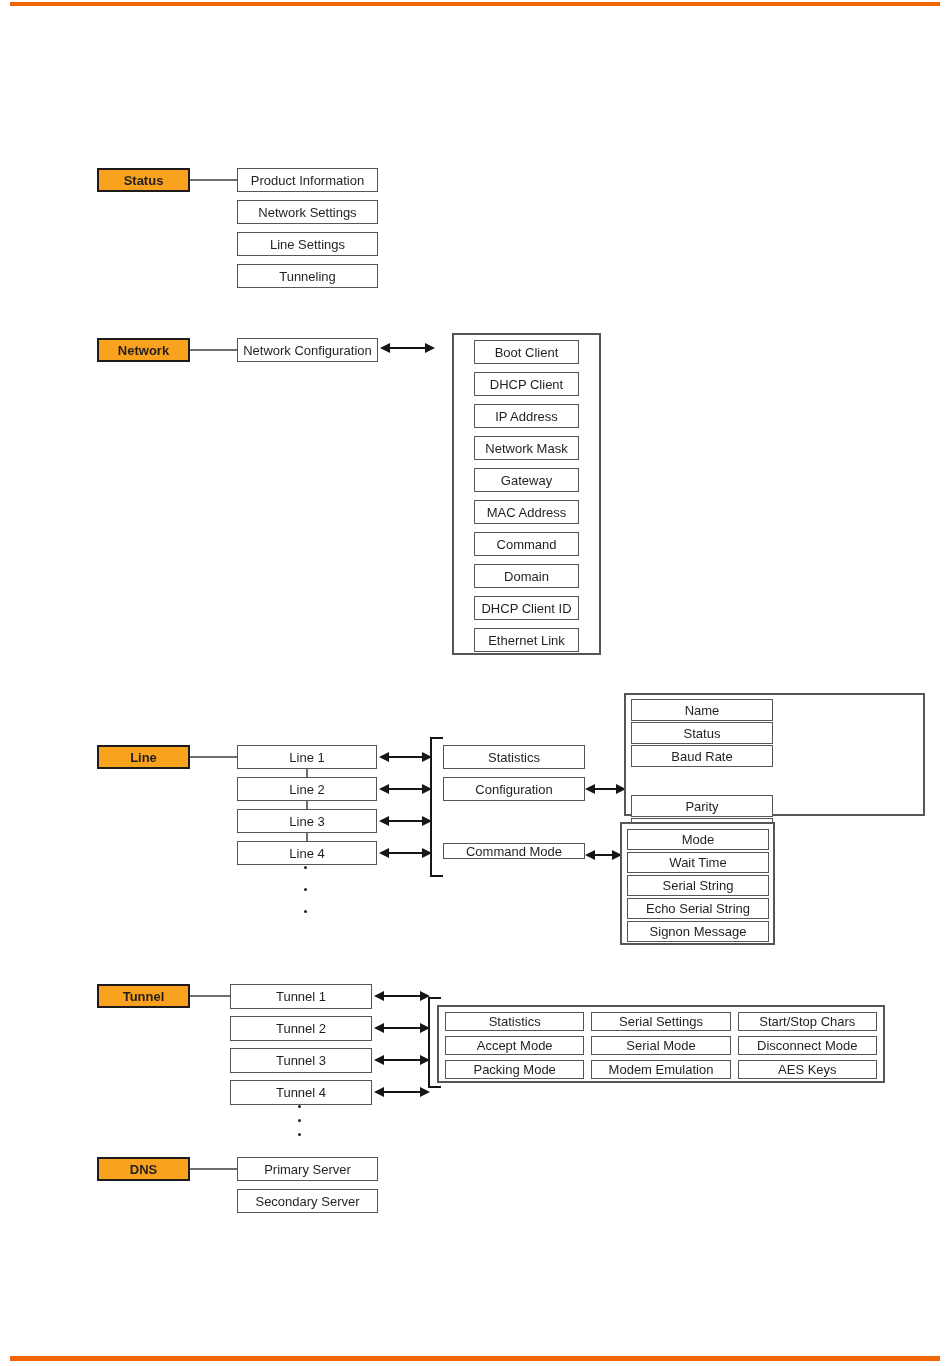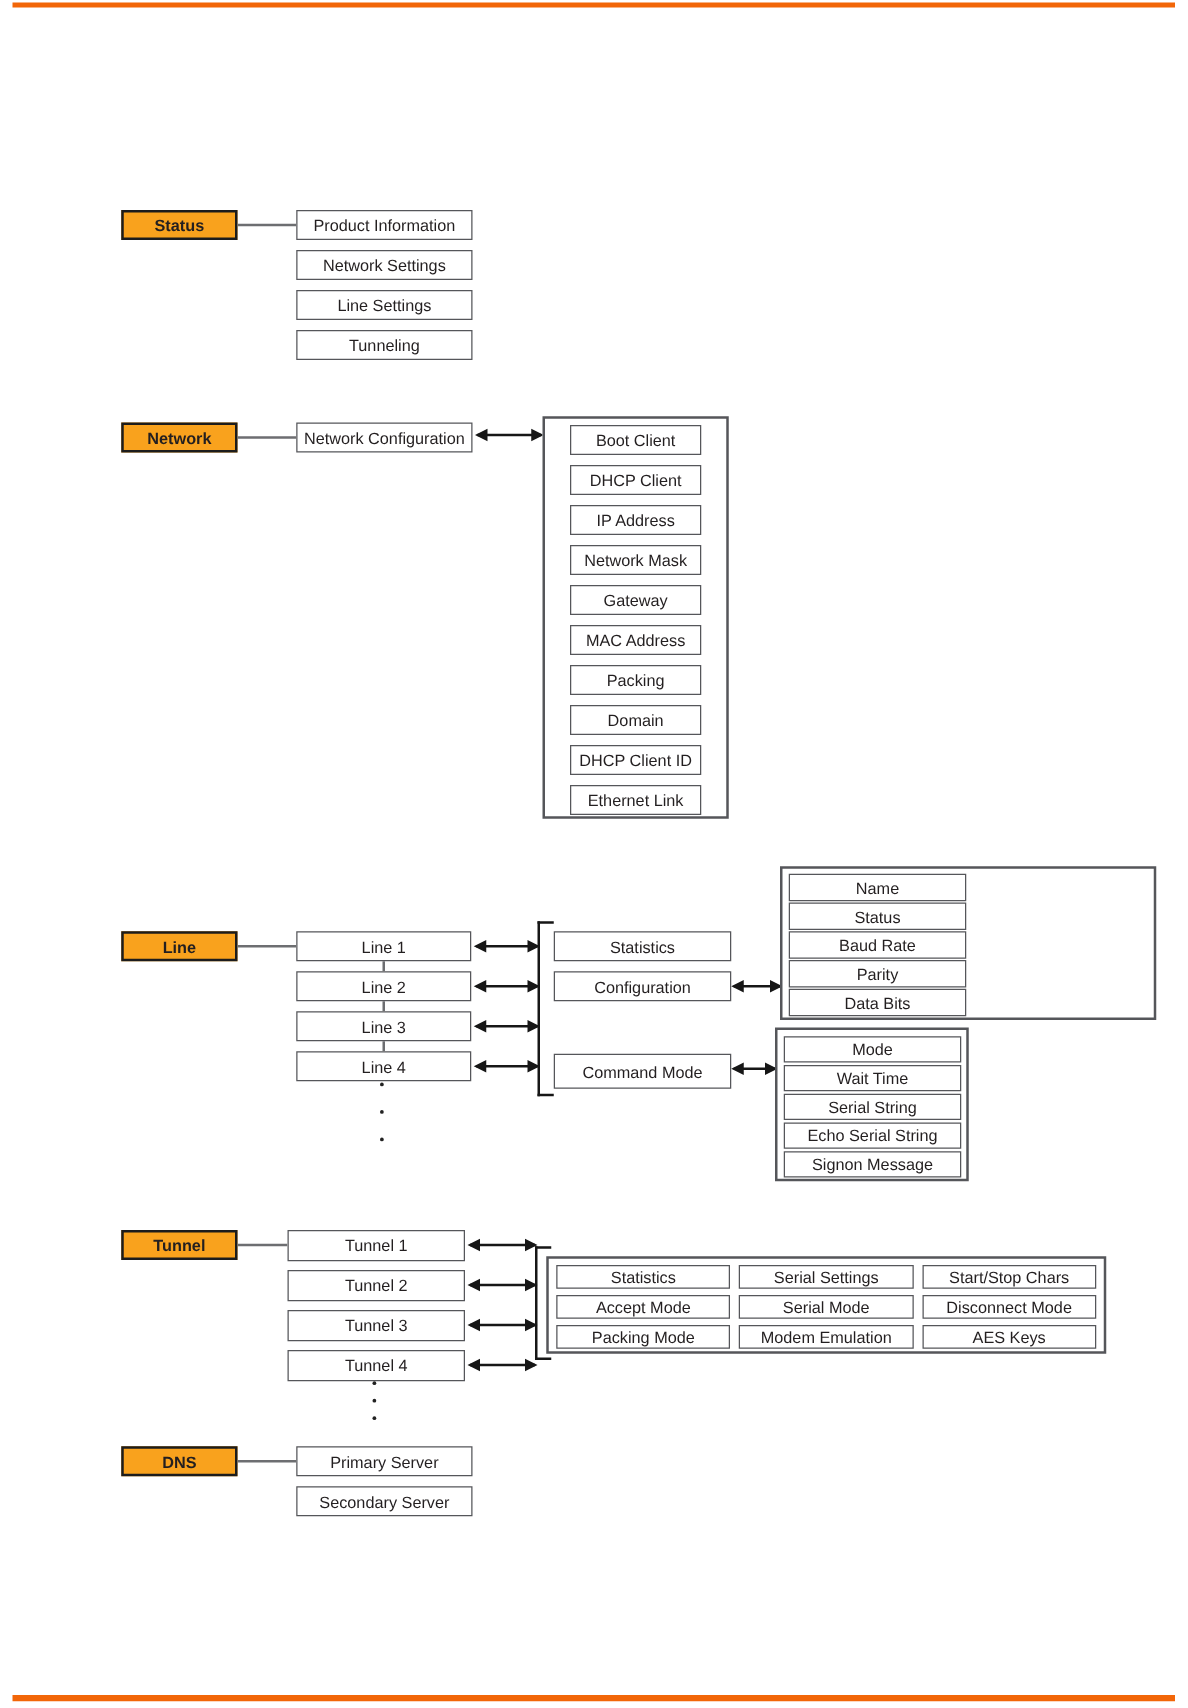--- a/index.html
+++ b/index.html
@@ -13,21 +13,21 @@
         justify-content:center;font-size:13px;box-sizing:border-box;white-space:nowrap;}
   .hline{position:absolute;height:2px;background:#6d6e71;}
   .vline{position:absolute;width:2px;background:#6d6e71;}
   .darrow{position:absolute;height:2px;background:#161616;}
   .darrow::before,.darrow::after{content:"";position:absolute;top:-4px;width:0;height:0;
         border-top:5px solid transparent;border-bottom:5px solid transparent;}
   .darrow::before{left:-2px;border-right:10px solid #161616;}
   .darrow::after{right:-2px;border-left:10px solid #161616;}
   .bracket{position:absolute;border:2px solid #161616;border-right:none;box-sizing:border-box;background:transparent;}
   .container{position:absolute;border:2px solid #55565a;box-sizing:border-box;background:#fff;}
-  .stack{display:flex;flex-direction:column;gap:8px;padding:5px 20px;}
+  .stack{display:flex;flex-direction:column;gap:8px;padding:5px 20px;margin-left:18px;}
   .stack .sbox{height:24px;flex:none;border:1.7px solid #55565a;display:flex;align-items:center;
         justify-content:center;font-size:13px;box-sizing:border-box;white-space:nowrap;}
   .col{position:absolute;display:flex;flex-direction:column;}
   .col .sbox{flex:none;border:1.6px solid #55565a;display:flex;align-items:center;justify-content:center;
         font-size:13px;box-sizing:border-box;white-space:nowrap;background:#fff;}
   .tgrid{display:grid;grid-template-columns:repeat(3,1fr);column-gap:7px;row-gap:5px;padding:5px 6px;}
   .tgrid .sbox{height:19px;border:1.7px solid #55565a;display:flex;align-items:center;justify-content:center;
         font-size:13px;box-sizing:border-box;white-space:nowrap;}
   .dots{position:absolute;display:flex;flex-direction:column;align-items:center;}
   .dots i{width:3px;height:3px;border-radius:50%;background:#222;}
@@ -50,21 +50,21 @@
   <div class="hline" style="left:190px;top:349px;width:47px;"></div>
   <div class="wbox" style="left:237px;top:338px;width:141px;height:24px;">Network Configuration</div>
   <div class="darrow" style="left:382px;top:347px;width:51px;"></div>
   <div class="container stack" style="left:434px;top:333px;width:149px;height:322px;">
     <div class="sbox">Boot Client</div>
     <div class="sbox">DHCP Client</div>
     <div class="sbox">IP Address</div>
     <div class="sbox">Network Mask</div>
     <div class="sbox">Gateway</div>
     <div class="sbox">MAC Address</div>
-    <div class="sbox">Packing</div>
+    <div class="sbox">Command</div>
     <div class="sbox">Domain</div>
     <div class="sbox">DHCP Client ID</div>
     <div class="sbox">Ethernet Link</div>
   </div>
 
   <div class="onode" style="left:97px;top:745px;">Line</div>
   <div class="hline" style="left:190px;top:756px;width:47px;"></div>
   <div class="wbox" style="left:237px;top:745px;width:140px;height:24px;">Line 1</div>
   <div class="wbox" style="left:237px;top:777px;width:140px;height:24px;text-align:center;">Line 2</div>
   <div class="wbox" style="left:237px;top:809px;width:140px;height:24px;">Line 3</div>
@@ -78,29 +78,29 @@
   <div class="darrow" style="left:381px;top:852px;width:49px;"></div>
   <div class="bracket" style="left:430px;top:737px;width:13px;height:140px;"></div>
   <div class="dots" style="left:304px;top:866px;gap:19px;">
       <i></i>
       <i></i>
       <i></i>
     </div>
 
   <div class="wbox" style="left:443px;top:745px;width:142px;height:24px;">Statistics</div>
   <div class="wbox" style="left:443px;top:777px;width:142px;height:24px;">Configuration</div>
-  <div class="wbox" style="left:443px;top:843px;width:142px;height:28px;">Command Mode</div>
+  <div class="wbox" style="left:443px;top:843px;width:142px;height:16px;">Command Mode</div>
 
   <div class="darrow" style="left:587px;top:788px;width:37px;"></div>
   <div class="container" style="left:624px;top:693px;width:301px;height:123px;">
     <div class="col" style="left:5px;top:4px;width:142px;gap:1px;">
       <div class="sbox" style="height:22px;">Name</div>
       <div class="sbox" style="height:22px;">Status</div>
       <div class="sbox" style="height:22px;">Baud Rate</div>
-      <div class="sbox" style="height:22px;">Parity</div>
+      <div class="sbox" style="height:22px;margin-top:27px;">Parity</div>
       <div class="sbox" style="height:22px;">Data Bits</div>
     </div>
   </div>
 
   <div class="darrow" style="left:587px;top:854px;width:33px;"></div>
   <div class="container" style="left:620px;top:822px;width:155px;height:123px;">
     <div class="col" style="left:5px;top:5px;width:142px;gap:2px;">
       <div class="sbox" style="height:21px;">Mode</div>
       <div class="sbox" style="height:21px;">Wait Time</div>
       <div class="sbox" style="height:21px;">Serial String</div>

